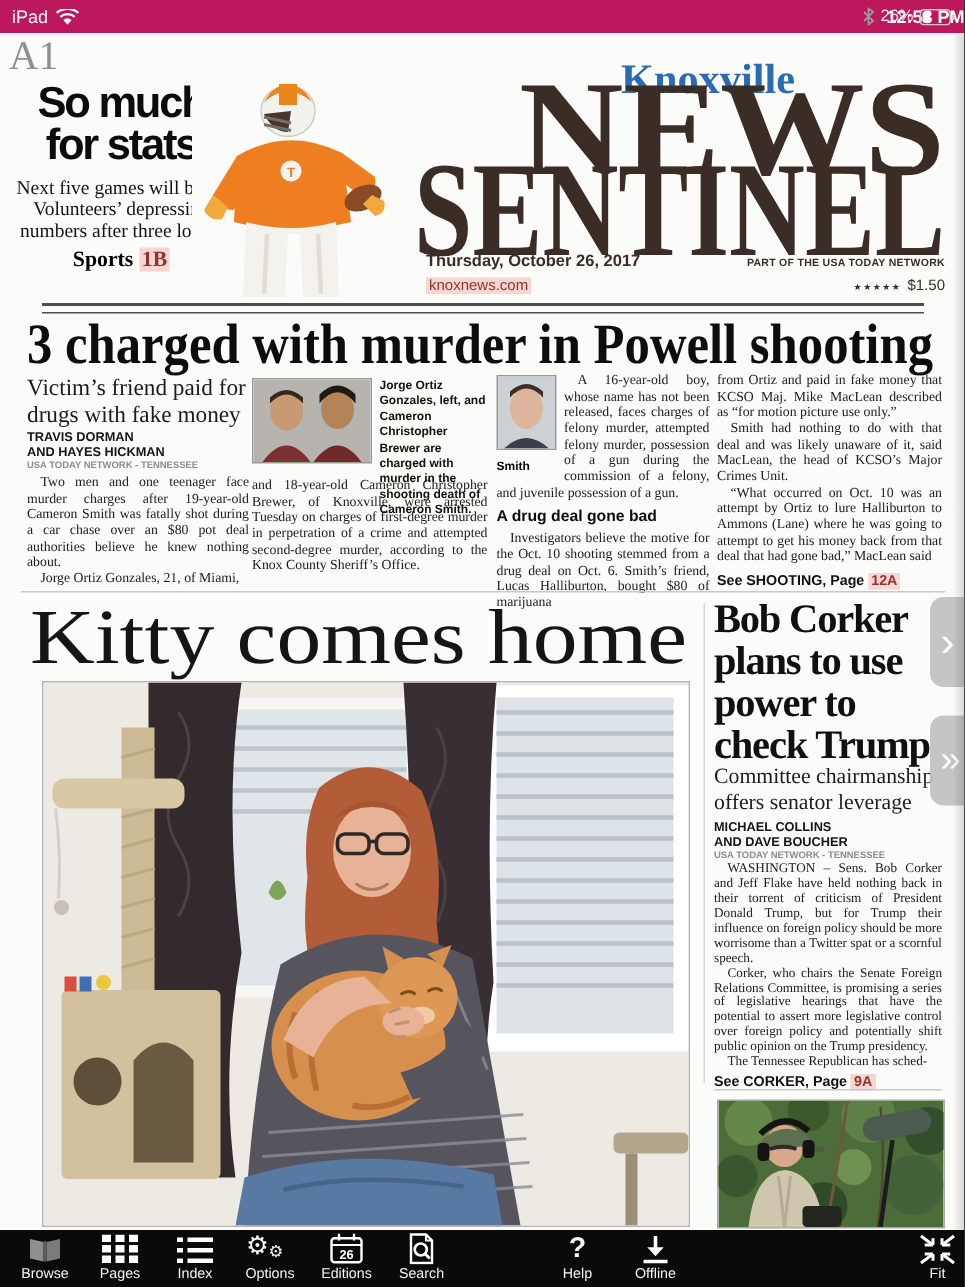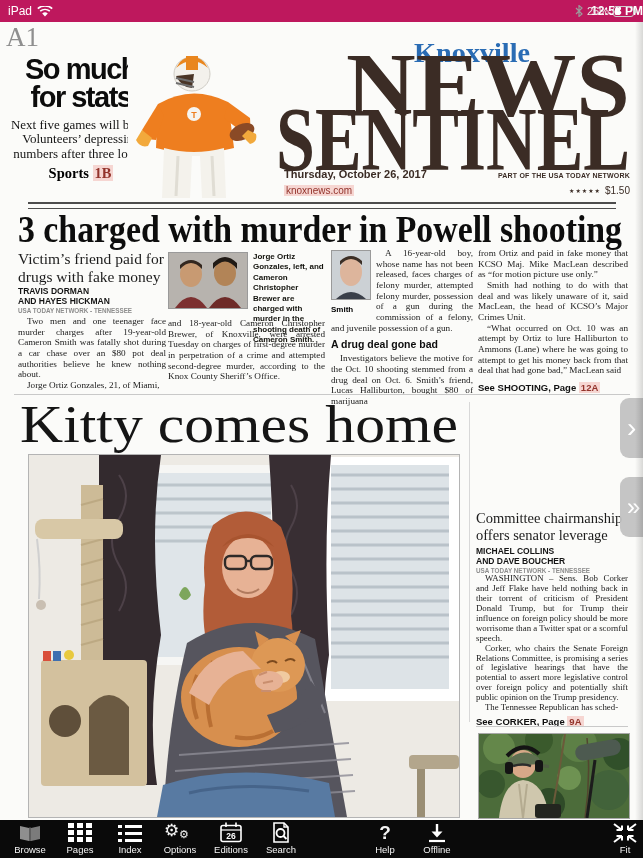--- a/index.html
+++ b/index.html
@@ -354,20 +354,26 @@
 
       <path d="M128 362 L134 330 Q210 306 300 328 L306 362 Z" fill="#587aa2"></path>
       <path d="M160 338 q50 -12 120 -2" stroke="#46648a" stroke-width="3" fill="none"></path>
 
       <rect x="380" y="300" width="50" height="14" rx="4" fill="#b3a68c"></rect>
       <rect x="388" y="314" width="8" height="48" fill="#9a8e74"></rect>
     </svg>
 
     <div class="vrule"></div>
 
+    <div class="corker-headline">
+      <div>Bob Corker</div>
+      <div>plans to use</div>
+      <div>power to</div>
+      <div>check Trump</div>
+    </div>
     <div class="corker-subhead">Committee chairmanship offers senator leverage</div>
     <div class="byline corker-byline">
       <div class="by">MICHAEL COLLINS</div>
       <div class="by">AND DAVE BOUCHER</div>
       <div class="byorg">USA TODAY NETWORK - TENNESSEE</div>
     </div>
     <div class="newsbody corker-body">
       <p class="ind">WASHINGTON – Sens. Bob Corker and Jeff Flake have held nothing back in their torrent of criticism of President Donald Trump, but for Trump their influence on foreign policy should be more worrisome than a Twitter spat or a scornful speech.</p>
       <p class="ind">Corker, who chairs the Senate Foreign Relations Committee, is promising a series of legislative hearings that have the potential to assert more legislative control over foreign policy and potentially shift public opinion on the Trump presidency.</p>
       <p class="ind">The Tennessee Republican has sched-</p>

